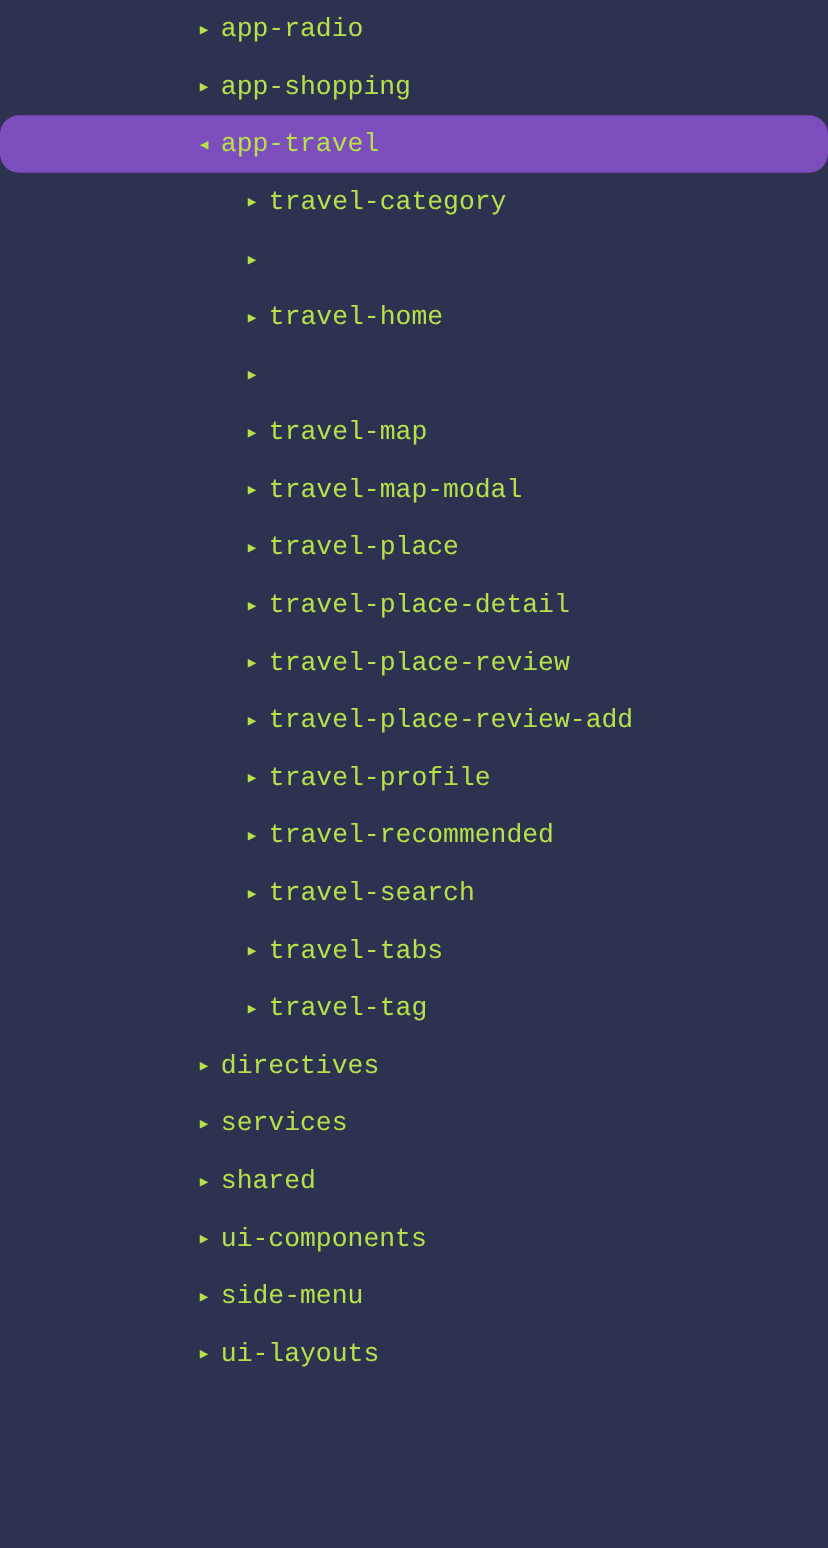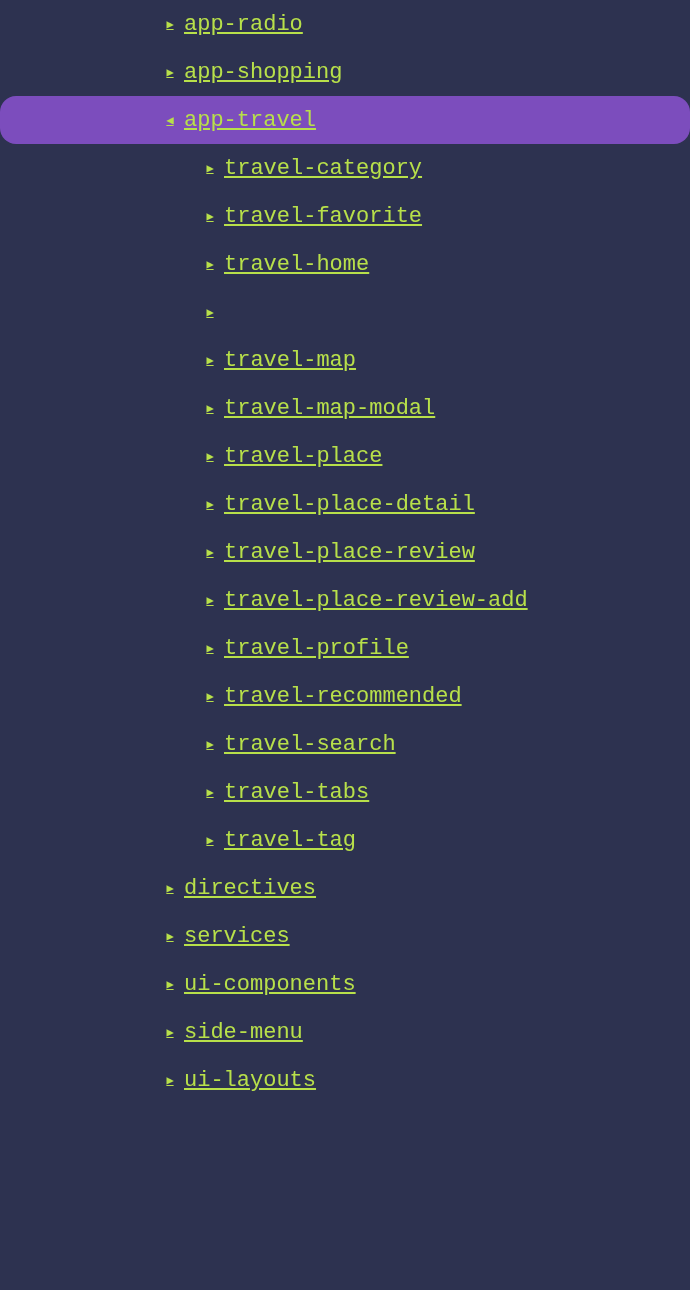--- a/index.html
+++ b/index.html
@@ -13,21 +13,20 @@
       min-height: 1290px;
       background-color: #2d3250;
       font-family: 'Courier New', Courier, monospace;
       color: #b8e04a;
       overflow-x: hidden;
     }
 
     .tree-container {
       width: 100%;
       padding: 0;
-      text-decoration: underline;
     }
 
     .tree-item {
       display: flex;
       align-items: center;
       padding: 10px 0;
       cursor: pointer;
       user-select: none;
       min-height: 48px;
     }
@@ -93,21 +92,20 @@
       <span class="item-label">app-travel</span>
     </div>
     <div class="tree-item level-1">
       <span class="indent"></span>
       <span class="arrow right"></span>
       <span class="item-label">travel-category</span>
     </div>
     <div class="tree-item level-1">
       <span class="indent"></span>
       <span class="arrow right"></span>
-      <span class="item-label">travel-favorite</span>
     </div>
     <div class="tree-item level-1">
       <span class="indent"></span>
       <span class="arrow right"></span>
       <span class="item-label">travel-home</span>
     </div>
     <div class="tree-item level-1">
       <span class="indent"></span>
       <span class="arrow right"></span>
     </div>
@@ -172,20 +170,25 @@
       <span class="item-label">directives</span>
     </div>
     <div class="tree-item level-0">
       <span class="indent"></span>
       <span class="arrow right"></span>
       <span class="item-label">services</span>
     </div>
     <div class="tree-item level-0">
       <span class="indent"></span>
       <span class="arrow right"></span>
+      <span class="item-label">shared</span>
+    </div>
+    <div class="tree-item level-0">
+      <span class="indent"></span>
+      <span class="arrow right"></span>
       <span class="item-label">ui-components</span>
     </div>
     <div class="tree-item level-0">
       <span class="indent"></span>
       <span class="arrow right"></span>
       <span class="item-label">side-menu</span>
     </div>
     <div class="tree-item level-0">
       <span class="indent"></span>
       <span class="arrow right"></span>

